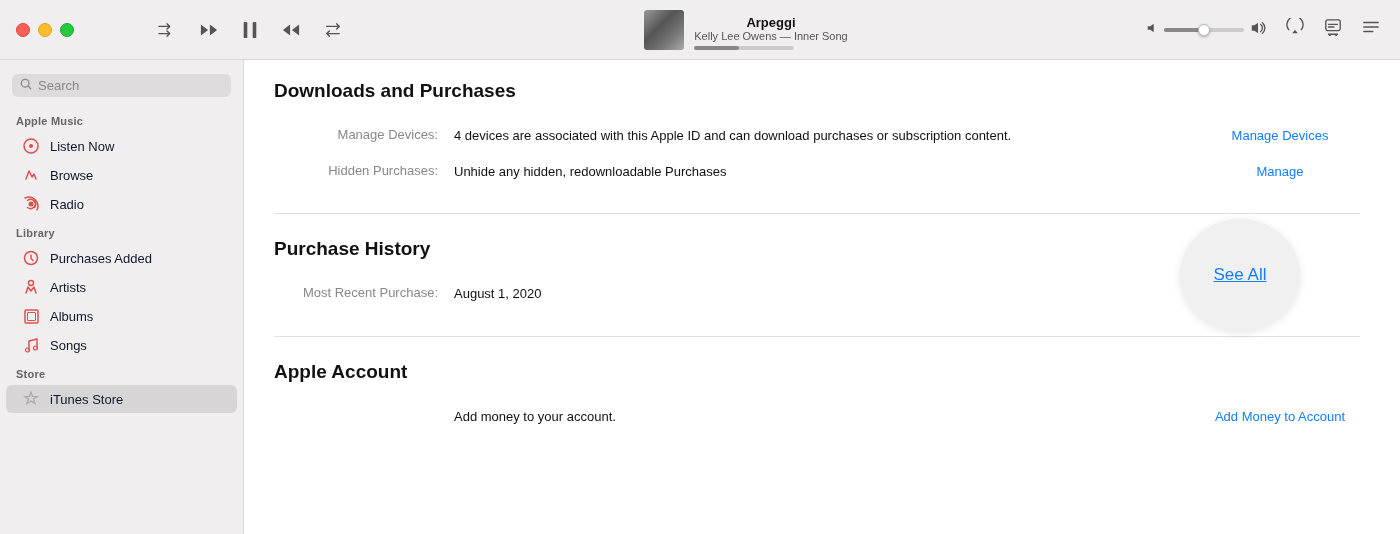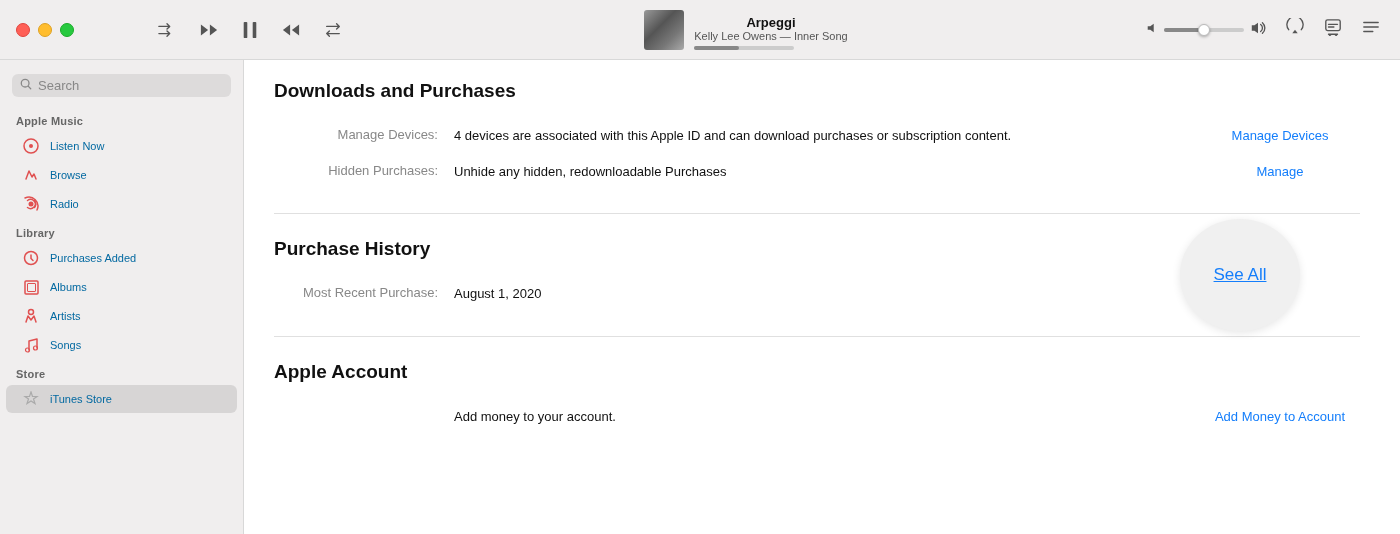--- a/index.html
+++ b/index.html
@@ -238,22 +238,22 @@
       width: 18px;
       height: 18px;
       display: flex;
       align-items: center;
       justify-content: center;
       font-size: 14px;
       flex-shrink: 0;
     }
 
     .sidebar-item-label {
-      font-size: 11px;
-      color: #0369a1;
+      font-size: 13px;
+      color: #0f172a;
     }
 
     
     .content {
       flex: 1;
       background: #fff;
       overflow-y: auto;
       padding: 20px 40px 20px 30px;
     }
 
@@ -477,36 +477,36 @@
         <svg width="16" height="16" viewBox="0 0 16 16" fill="none">
           <circle cx="8" cy="8" r="6.5" stroke="#e05050" stroke-width="1.5"></circle>
           <path d="M8 5v3.5l2 2" stroke="#e05050" stroke-width="1.5" stroke-linecap="round"></path>
         </svg>
       </span>
       <span class="sidebar-item-label">Purchases Added</span>
     </div>
 
     <div class="sidebar-item">
       <span class="sidebar-item-icon" style="color:#e05050;">
+        <svg width="14" height="16" viewBox="0 0 14 16" fill="none">
+          <path d="M2 14l2-6 3 4 3-4 2 6" stroke="#e05050" stroke-width="1.5" stroke-linecap="round" stroke-linejoin="round"></path>
+          <circle cx="7" cy="4" r="2.5" stroke="#e05050" stroke-width="1.5"></circle>
+        </svg>
+      </span>
+      <span class="sidebar-item-label">Artists</span>
+    </div>
+
+    <div class="sidebar-item">
+      <span class="sidebar-item-icon" style="color:#e05050;">
         <svg width="15" height="15" viewBox="0 0 15 15" fill="none">
           <rect x="1" y="1" width="13" height="13" rx="1" stroke="#e05050" stroke-width="1.5"></rect>
           <rect x="3.5" y="3.5" width="8" height="8" rx="0.5" stroke="#e05050" stroke-width="1"></rect>
         </svg>
       </span>
       <span class="sidebar-item-label">Albums</span>
-    </div>
-
-    <div class="sidebar-item">
-      <span class="sidebar-item-icon" style="color:#e05050;">
-        <svg width="14" height="16" viewBox="0 0 14 16" fill="none">
-          <path d="M2 14l2-6 3 4 3-4 2 6" stroke="#e05050" stroke-width="1.5" stroke-linecap="round" stroke-linejoin="round"></path>
-          <circle cx="7" cy="4" r="2.5" stroke="#e05050" stroke-width="1.5"></circle>
-        </svg>
-      </span>
-      <span class="sidebar-item-label">Artists</span>
     </div>
 
     <div class="sidebar-item">
       <span class="sidebar-item-icon" style="color:#e05050;">
         <svg width="14" height="16" viewBox="0 0 14 16" fill="none">
           <path d="M5 13V4l8-2v9" stroke="#e05050" stroke-width="1.5" stroke-linecap="round" stroke-linejoin="round"></path>
           <circle cx="3.5" cy="13" r="2" stroke="#e05050" stroke-width="1.2"></circle>
           <circle cx="11.5" cy="11" r="2" stroke="#e05050" stroke-width="1.2"></circle>
         </svg>
       </span>

